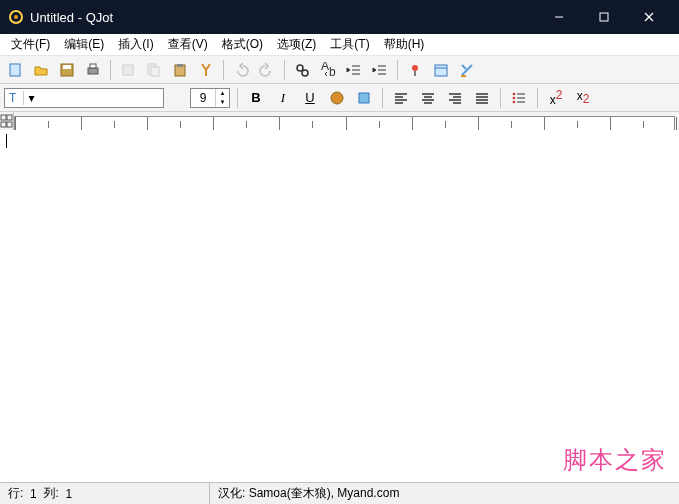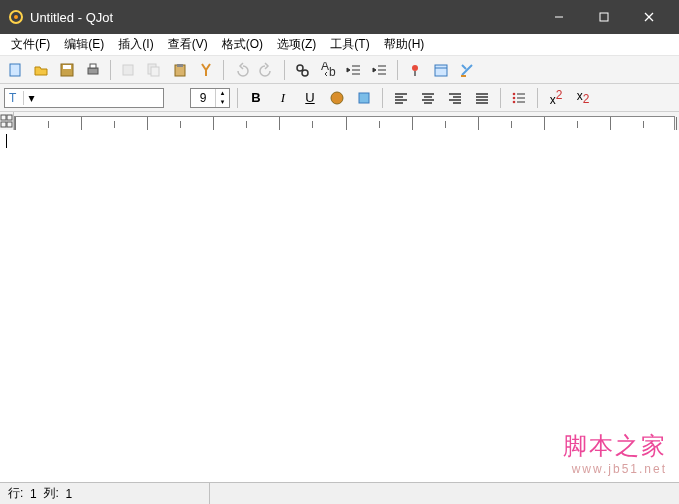--- a/index.html
+++ b/index.html
@@ -1,17 +1,17 @@
 <!DOCTYPE html>
 <html><head>
 <meta charset="utf-8">
 <style>
 *{margin:0;padding:0;box-sizing:border-box;font-family:"Microsoft YaHei",SimSun,sans-serif;font-size:12px}
 body{width:679px;height:504px;background:#fff;overflow:hidden;position:relative}
-.titlebar{height:30px;background:#404040;color:#fff;display:flex;align-items:center;padding:17px 8px}
+.titlebar{height:30px;background:#0f172a;color:#fff;display:flex;align-items:center;padding:17px 8px}
 .titlebar .app-icon{width:16px;height:16px;margin-right:6px;display:inline-flex;align-items:center;justify-content:center}
 .titlebar .title{flex:1;font-size:13px}
 .titlebar .winbtns{display:flex}
 .titlebar .winbtn{width:45px;height:30px;display:flex;align-items:center;justify-content:center;color:#fff}
 .titlebar .winbtn.close{background:transparent}
 .menubar{height:22px;background:#fff;display:flex;align-items:center;padding:0 4px;border-bottom:1px solid #e6e6e6}
 .menubar .menuitem{padding:15px 7px;cursor:default}
 .toolbar1{height:28px;background:#f4f4f4;border-bottom:1px solid #d0d0d0;display:flex;align-items:center;padding:2px 4px;gap:4px}
 .toolbar2{height:28px;background:#f4f4f4;border-bottom:1px solid #d0d0d0;display:flex;align-items:center;padding:2px 4px;gap:5px}
 .tbtn{width:22px;height:22px;display:flex;align-items:center;justify-content:center;border:1px solid transparent;cursor:pointer}
@@ -293,23 +293,23 @@
       <div class="tick" style="left: 661px;"></div>
     </div>
 </div>
 
 <div class="editor">
   <div class="cursor"></div>
 </div>
 
 <div class="watermark">
   <div class="cn">脚本之家</div>
-  <div class="en">www.jb51.net</div>
 </div>
 
 <div class="statusbar">
   <div class="cell" style="width:210px">
     <span>行:</span>&nbsp;&nbsp;
     <span>1</span>&nbsp;&nbsp;
     <span>列:</span>&nbsp;&nbsp;
     <span>1</span>
   </div>
+  <div class="cell" style="flex:1;border-right:none">汉化: Samoa(奎木狼), Myand.com</div>
 </div>
 
 </body></html>

